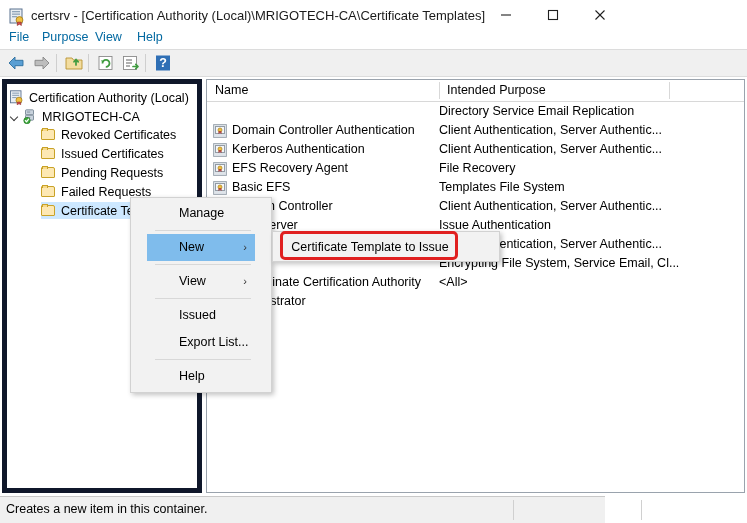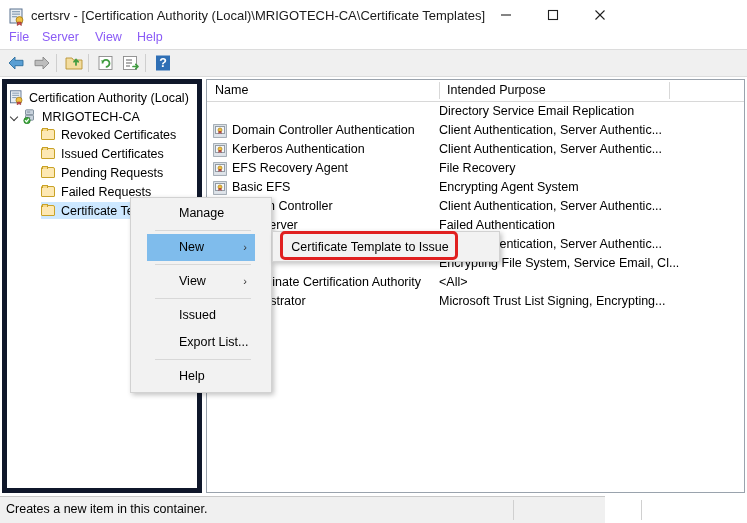--- a/index.html
+++ b/index.html
@@ -14,21 +14,21 @@
   
   .titlebar{position:absolute;left:0;top:0;width:623px;height:34px;background:#ffffff;}
   .title-icon{position:absolute;left:8px;top:8px;width:18px;height:18px;}
   .title-text{position:absolute;left:31px;top:8px;font-size:13px;color:#1b1b1b;white-space:nowrap;}
   .wbtn{position:absolute;top:0;width:46px;height:30px;cursor:default;}
   .wbtn svg{position:absolute;left:50%;top:50%;transform:translate(-50%,-50%);}
   #btn-min{right:94px;} #btn-max{right:47px;} #btn-close{right:0px;}
 
   
   .menubar{position:absolute;left:0;top:26px;width:747px;height:22px;background:#ffffff;}
-  .menubar .mi{position:absolute;top:3px;font-size:12.5px;color:#8b5cf6;padding:1px 4px;cursor:default;}
+  .menubar .mi{position:absolute;top:3px;font-size:12.5px;color:#0369a1;padding:1px 4px;cursor:default;}
 
   
   .toolbar{position:absolute;left:0;top:49px;width:747px;height:26px;background:#f0f0f0;
            border-top:1px solid #dcdcdc;border-bottom:1px solid #dcdcdc;}
   .tb-item{position:absolute;top:3px;width:22px;height:20px;cursor:default;}
   .tb-sep{position:absolute;top:4px;width:1px;height:18px;background:#cfcfcf;}
 
   
   .tree-pane{position:absolute;left:2px;top:79px;width:200px;height:414px;
              background:#ffffff;border:5px solid #0f172a;box-sizing:border-box;overflow:hidden;}
@@ -117,21 +117,21 @@
     <div class="wbtn" id="btn-close">
       <svg width="12" height="12" viewBox="0 0 12 12">
           <line x1="1.5" y1="1.5" x2="10.5" y2="10.5" stroke="#202020" stroke-width="1.1"></line>
           <line x1="10.5" y1="1.5" x2="1.5" y2="10.5" stroke="#202020" stroke-width="1.1"></line>
         </svg>
     </div>
   </div>
 
   <div class="menubar">
     <div class="mi" style="left:5px">File</div>
-    <div class="mi" style="left:38px">Server</div>
+    <div class="mi" style="left:38px">Purpose</div>
     <div class="mi" style="left:91px">View</div>
     <div class="mi" style="left:133px">Help</div>
   </div>
 
   <div class="toolbar">
     <div class="tb-item" style="left:5px">
       <svg width="22" height="20" viewBox="0 0 22 20">
         <path d="M10 4 L4 10 L10 16 L10 12.7 L18 12.7 L18 7.3 L10 7.3 Z" fill="#5a9fd4" stroke="#2c6e9e" stroke-width="0.9" stroke-linejoin="round"></path>
       </svg>
     </div>
@@ -291,21 +291,21 @@
           <span class="cert-icon">
             <svg width="14" height="14" viewBox="0 0 14 14">
               <rect x="0.6" y="0.6" width="12.8" height="12.8" fill="#dfe4ea" stroke="#9aa3ad" stroke-width="0.9"></rect>
               <rect x="2.6" y="2.4" width="8.8" height="7.2" fill="#f4f6f8" stroke="#7d8892" stroke-width="0.8"></rect>
               <circle cx="7" cy="6" r="2" fill="#f0c040" stroke="#a8801a" stroke-width="0.7"></circle>
               <path d="M5.9 7.5 L5.6 9.4 L7 8.6 L8.4 9.4 L8.1 7.5 Z" fill="#d94f4f" stroke="#8f2c2c" stroke-width="0.5"></path>
             </svg>
           </span>
           <span class="lv-text">Basic EFS</span>
         </span>
-        <span class="lv-purpose">Encrypting Agent System</span>
+        <span class="lv-purpose">Templates File System</span>
       </div>
 
       <div class="lvrow">
         <span class="lv-name">
           <span class="cert-icon">
             <svg width="14" height="14" viewBox="0 0 14 14">
               <rect x="0.6" y="0.6" width="12.8" height="12.8" fill="#dfe4ea" stroke="#9aa3ad" stroke-width="0.9"></rect>
               <rect x="2.6" y="2.4" width="8.8" height="7.2" fill="#f4f6f8" stroke="#7d8892" stroke-width="0.8"></rect>
               <circle cx="7" cy="6" r="2" fill="#f0c040" stroke="#a8801a" stroke-width="0.7"></circle>
               <path d="M5.9 7.5 L5.6 9.4 L7 8.6 L8.4 9.4 L8.1 7.5 Z" fill="#d94f4f" stroke="#8f2c2c" stroke-width="0.5"></path>
@@ -321,21 +321,21 @@
           <span class="cert-icon">
             <svg width="14" height="14" viewBox="0 0 14 14">
               <rect x="0.6" y="0.6" width="12.8" height="12.8" fill="#dfe4ea" stroke="#9aa3ad" stroke-width="0.9"></rect>
               <rect x="2.6" y="2.4" width="8.8" height="7.2" fill="#f4f6f8" stroke="#7d8892" stroke-width="0.8"></rect>
               <circle cx="7" cy="6" r="2" fill="#f0c040" stroke="#a8801a" stroke-width="0.7"></circle>
               <path d="M5.9 7.5 L5.6 9.4 L7 8.6 L8.4 9.4 L8.1 7.5 Z" fill="#d94f4f" stroke="#8f2c2c" stroke-width="0.5"></path>
             </svg>
           </span>
           <span class="lv-text">Web Server</span>
         </span>
-        <span class="lv-purpose">Failed Authentication</span>
+        <span class="lv-purpose">Issue Authentication</span>
       </div>
 
       <div class="lvrow">
         <span class="lv-name">
           <span class="cert-icon">
             <svg width="14" height="14" viewBox="0 0 14 14">
               <rect x="0.6" y="0.6" width="12.8" height="12.8" fill="#dfe4ea" stroke="#9aa3ad" stroke-width="0.9"></rect>
               <rect x="2.6" y="2.4" width="8.8" height="7.2" fill="#f4f6f8" stroke="#7d8892" stroke-width="0.8"></rect>
               <circle cx="7" cy="6" r="2" fill="#f0c040" stroke="#a8801a" stroke-width="0.7"></circle>
               <path d="M5.9 7.5 L5.6 9.4 L7 8.6 L8.4 9.4 L8.1 7.5 Z" fill="#d94f4f" stroke="#8f2c2c" stroke-width="0.5"></path>
@@ -381,21 +381,20 @@
           <span class="cert-icon">
             <svg width="14" height="14" viewBox="0 0 14 14">
               <rect x="0.6" y="0.6" width="12.8" height="12.8" fill="#dfe4ea" stroke="#9aa3ad" stroke-width="0.9"></rect>
               <rect x="2.6" y="2.4" width="8.8" height="7.2" fill="#f4f6f8" stroke="#7d8892" stroke-width="0.8"></rect>
               <circle cx="7" cy="6" r="2" fill="#f0c040" stroke="#a8801a" stroke-width="0.7"></circle>
               <path d="M5.9 7.5 L5.6 9.4 L7 8.6 L8.4 9.4 L8.1 7.5 Z" fill="#d94f4f" stroke="#8f2c2c" stroke-width="0.5"></path>
             </svg>
           </span>
           <span class="lv-text">Administrator</span>
         </span>
-        <span class="lv-purpose">Microsoft Trust List Signing, Encrypting...</span>
       </div>
 
     </div>
   </div>
 
   <div class="ctx">
     <div class="ctx-item">
       <span>Manage</span>
     </div>
     <div class="ctx-sep"></div>

